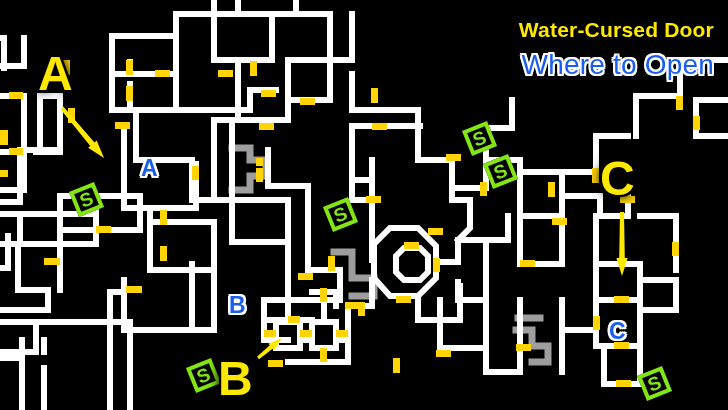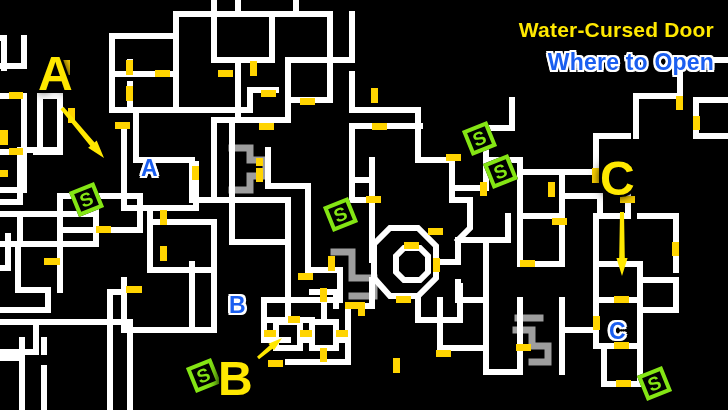--- a/index.html
+++ b/index.html
@@ -4,21 +4,21 @@
 <style>
   html,body{margin:0;padding:0;background:#000;}
   body{width:728px;height:410px;overflow:hidden;
        font-family:"Liberation Sans",sans-serif;}
   #stage{position:relative;width:728px;height:410px;background:#000;overflow:hidden;}
   #mapsvg{position:absolute;left:0;top:0;width:728px;height:410px;}
 
   .title-block{position:absolute;right:14px;top:18px;text-align:right;z-index:40;}
   .title-line1{font-size:21px;font-weight:bold;color:#ffe800;letter-spacing:.2px;
      text-shadow:-1.5px -1.5px 0 #000,1.5px -1.5px 0 #000,-1.5px 1.5px 0 #000,1.5px 1.5px 0 #000,0 0 6px #000;text-align:right;}
-  .title-line2{font-size:23px;font-weight:bold;color:#1a5ef0;margin-top:7px;letter-spacing:.2px;
+  .title-line2{font-size:28px;font-weight:normal;color:#1a5ef0;margin-top:7px;letter-spacing:.2px;
      text-shadow:-1.8px -1.8px 0 #fff,1.8px -1.8px 0 #fff,-1.8px 1.8px 0 #fff,1.8px 1.8px 0 #fff,
                  0 -2px 0 #fff,0 2px 0 #fff,-2px 0 0 #fff,2px 0 0 #fff;}
 
   .big-letter{position:absolute;font-size:48px;font-weight:bold;color:#ffe800;line-height:1;z-index:35;
      text-shadow:-2px -2px 0 #000,2px -2px 0 #000,-2px 2px 0 #000,2px 2px 0 #000,0 0 9px #000,0 0 14px #000;}
 
   .room-letter{position:absolute;font-size:23px;font-weight:bold;color:#1a5ef0;line-height:1;z-index:36;
      text-shadow:-2px -2px 0 #fff,2px -2px 0 #fff,-2px 2px 0 #fff,2px 2px 0 #fff,
                  0 -2.4px 0 #fff,0 2.4px 0 #fff,-2.4px 0 0 #fff,2.4px 0 0 #fff;}
 

